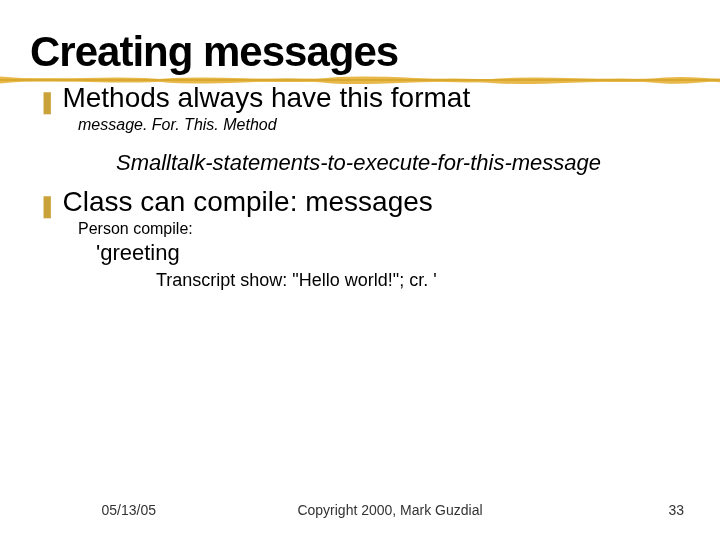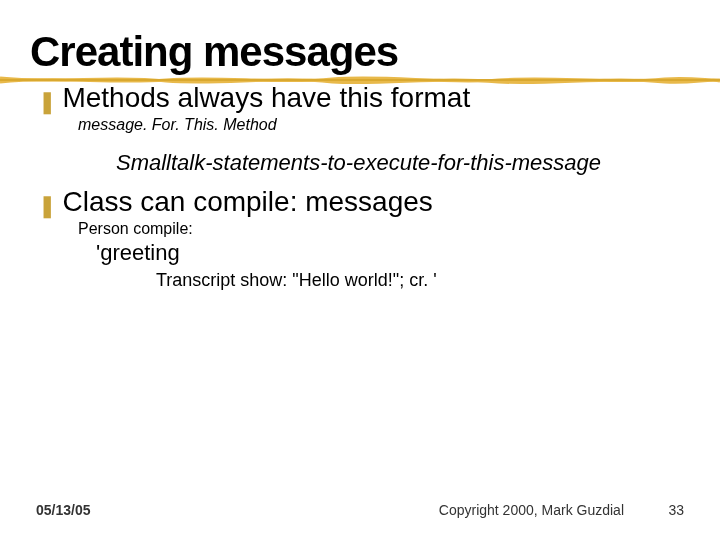--- a/index.html
+++ b/index.html
@@ -82,22 +82,22 @@
   .footer {
     position: absolute;
     left: 0; right: 0; bottom: 22px;
     display: flex;
     justify-content: space-between;
     align-items: baseline;
     padding: 0 36px;
     font-size: 14px;
     color: #333;
   }
-  .footer .date  { min-width: 120px; text-align: left; font-weight: bold; }
-  .footer .copy  { flex: 1; text-align: right; margin-top: 13px; }
+  .footer .date  { min-width: 120px; text-align: right; }
+  .footer .copy  { flex: 1; text-align: center; margin-top: 13px; }
   .footer .page  { min-width: 60px; text-align: right; }
 </style>
 </head>
 <body>
 
 <div class="title-wrap">
   <div class="underline">
     <svg viewBox="0 0 780 14" preserveAspectRatio="none">
       <path d="M0,10 C60,4 120,12 180,8 C240,4 300,12 360,7 C420,3 480,12 540,8 C600,4 660,12 720,7 C750,5 770,9 780,8" fill="none" stroke="#e8b94a" stroke-width="3"></path>
       <path d="M0,6 C60,12 120,3 180,9 C240,13 300,4 360,10 C420,13 480,4 540,10 C600,13 660,4 720,10 C750,12 770,6 780,9" fill="none" stroke="#e8b94a" stroke-width="3"></path>

